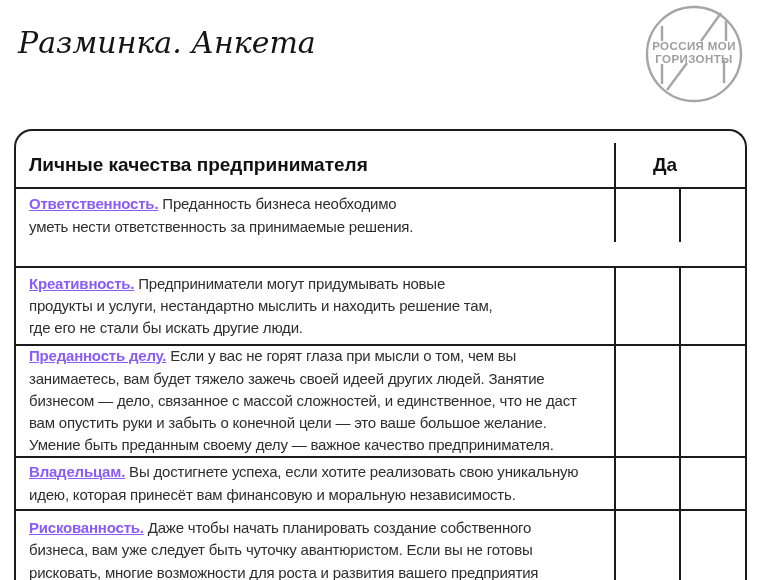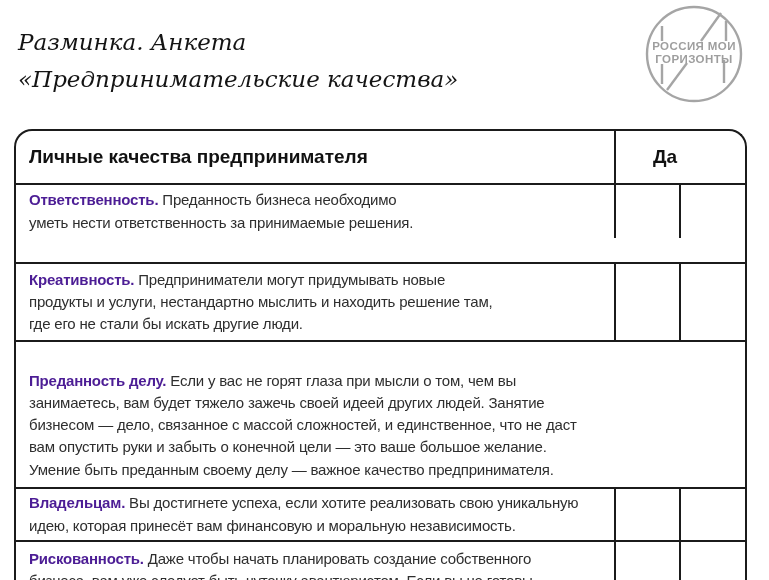--- a/index.html
+++ b/index.html
@@ -6,60 +6,59 @@
   body{
     width:769px;height:580px;overflow:hidden;position:relative;
     background:#ffffff;
     font-family:"Liberation Sans", sans-serif;
   }
   
   .page-title{
     position:absolute;left:18px;top:24px;
     font-family:"DejaVu Serif","Liberation Serif",serif;
     font-style:italic;font-weight:400;
-    font-size:23px;line-height:37px;color:#141414;
+    font-size:30px;line-height:37px;color:#141414;
     white-space:nowrap;
   }
   
   .logo{position:absolute;right:20px;top:2px;width:110px;height:104px;}
   .logo svg{display:block;}
   
   .qtable{
     position:absolute;left:14px;top:129px;width:733px;height:560px;
     box-sizing:border-box;
     border:2.5px solid #1b1b1b;border-bottom:none;
     border-radius:18px 18px 0 0;
     overflow:hidden;background:#fff;
   }
   .trow{display:flex;box-sizing:border-box;}
   .trow + .trow{border-top:2.5px solid #1b1b1b;}
   .cell{box-sizing:border-box;padding-left:36px;}
   .cell.main{width:597.5px;display:flex;align-items:center;padding:6px 10px 6px 13px;}
   .cell.ans{width:65.5px;border-left:2.5px solid #1b1b1b;display:flex;align-items:center;justify-content:center;}
   .cell.ans:last-child{width:65px;}
-  .t-head{height:52px;}
+  .t-head{height:44px;margin-top:12px;}
   .t-head .cell.main{font-size:19px;font-weight:bold;color:#111;letter-spacing:0;}
   .t-head .cell.ans{font-size:19px;font-weight:bold;color:#111;}
   .r1{height:55px;}
   .r2{height:78px;margin-top:24px;}
-  .r3{height:147px;align-items:flex-end;}
+  .r3{height:112px;}
   .r4{height:53px;}
   .r5{height:124px;}
   .qtext{
     font-size:15px;line-height:22.3px;letter-spacing:-0.2px;color:#2e2e2e;
     white-space:pre-line;
   }
-  .qtext b{color:#4c1d95;font-weight:bold;}
+  .qtext b{color:#8b5cf6;font-weight:bold;text-decoration:underline;}
 </style>
 </head>
 <body>
 
 <div class="page-title">
   <div>Разминка. Анкета</div>
-  <div>«Предпринимательские качества»</div>
 </div>
 
 <div class="logo">
   <svg width="110" height="104" viewBox="0 0 110 104">
     <g stroke="#a5a5a5" stroke-width="2.4" fill="none">
       <circle cx="55" cy="52" r="47"></circle>
       <line x1="28" y1="88" x2="48" y2="61"></line>
       <line x1="62" y1="39" x2="82" y2="11"></line>
       <line x1="23" y1="24" x2="23" y2="39"></line>
       <line x1="87" y1="19" x2="87" y2="39"></line>

